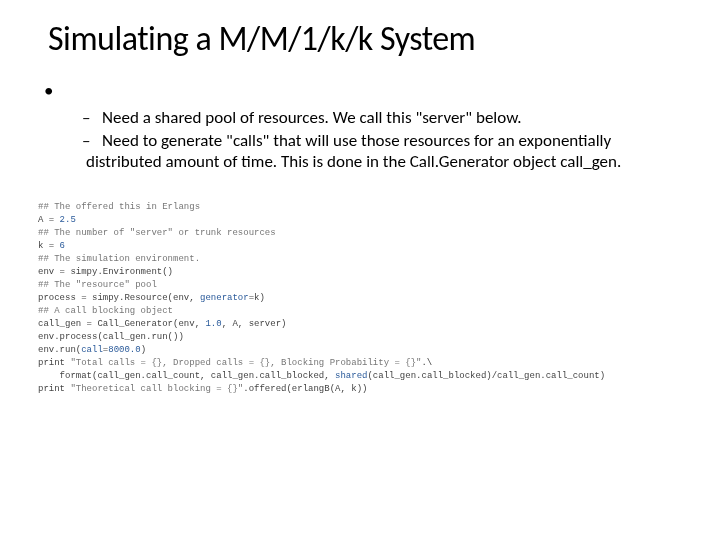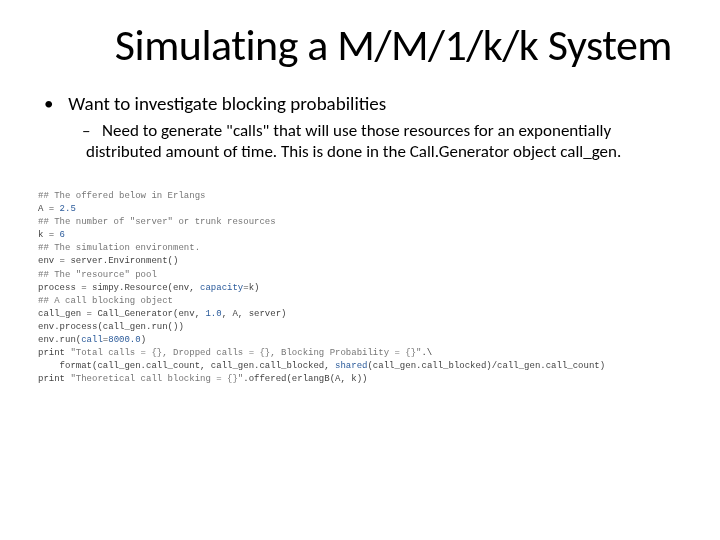--- a/index.html
+++ b/index.html
@@ -8,23 +8,23 @@
     height: 540px;
     background: #fff;
     font-family: Calibri, "Segoe UI", Arial, sans-serif;
     color: #000;
     overflow: hidden;
   }
   .slide {
     padding: 18px 48px 0 48px;
   }
   .title {
-    font-size: 44px;
+    font-size: 34px;
     font-weight: 400;
-    text-align: right;
+    text-align: left;
     margin-bottom: 20px;
     letter-spacing: -0.5px;
   }
   .bullets {
     list-style: none;
     font-size: 19px;
     line-height: 1.25;
   }
   .bullets > li::before {
     content: "•";
@@ -58,35 +58,35 @@
   .code-block .nm { color: #2a5a9a; }
 </style>
 </head>
 <body>
 
 <div class="slide">
   <h1 class="title">Simulating a M/M/1/k/k System</h1>
 
   <ul class="bullets">
     <li>
-      <span>Want to investigate blocking probabilities</span>
       <ul class="sub">
+        <li><span>Need a shared pool of resources. We call this "server" below.</span></li>
         <li><span>Need to generate "calls" that will use those resources for an exponentially distributed amount of time. This is done in the Call.Generator object call_gen.</span></li>
       </ul>
     </li>
   </ul>
 
-  <div class="code-block"><span class="cm">## The offered below in Erlangs</span>
+  <div class="code-block"><span class="cm">## The offered this in Erlangs</span>
 <span>A = </span><span class="nm">2.5</span>
 <span class="cm">## The number of "server" or trunk resources</span>
 <span>k = </span><span class="nm">6</span>
 <span class="cm">## The simulation environment.</span>
-<span>env = server.Environment()</span>
+<span>env = simpy.Environment()</span>
 <span class="cm">## The "resource" pool</span>
-<span>process = simpy.Resource(env, </span><span class="nm">capacity</span><span>=k)</span>
+<span>process = simpy.Resource(env, </span><span class="nm">generator</span><span>=k)</span>
 <span class="cm">## A call blocking object</span>
 <span>call_gen = Call_Generator(env, </span><span class="nm">1.0</span><span>, A, server)</span>
 <span>env.process(call_gen.run())</span>
 <span>env.run(</span><span class="nm">call</span><span>=</span><span class="nm">8000.0</span><span>)</span>
 <span>print </span><span class="cm">"Total calls = {}, Dropped calls = {}, Blocking Probability = {}"</span><span>.\</span>
 <span>    format(call_gen.call_count, call_gen.call_blocked, </span><span class="nm">shared</span><span>(call_gen.call_blocked)/call_gen.call_count)</span>
 <span>print </span><span class="cm">"Theoretical call blocking = {}"</span><span>.offered(erlangB(A, k))</span></div>
 </div>
 
 </body></html>

